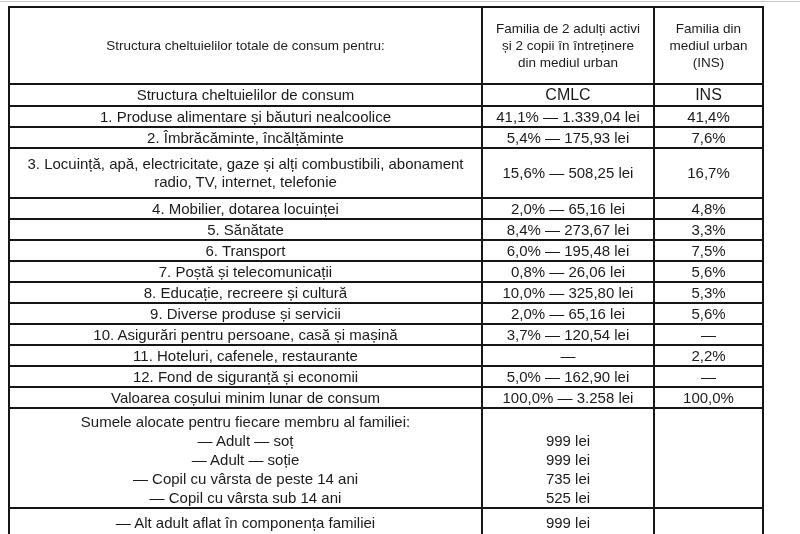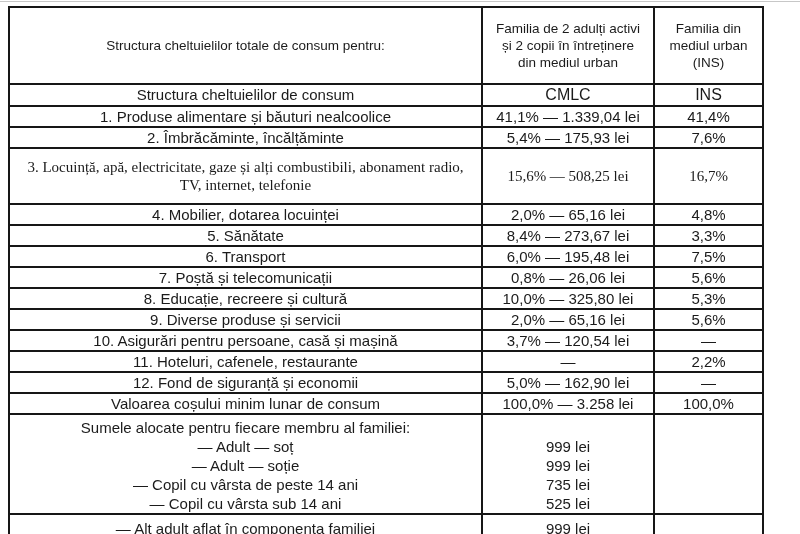--- a/index.html
+++ b/index.html
@@ -49,21 +49,21 @@
     font-size: 13.5px;
     line-height: 17px;
     padding: 12px 6px;
   }
   tr.sub { height: 22px; }
   tr.sub td.big {
     font-size: 16px;
     margin-left: 47px;
   }
   tr.r { height: 21px; margin-top: 8px; }
-  tr.r3 { height: 56px; font-family: Liberation Serif, serif; }
+  tr.r3 { height: 50px; }
   td.label { text-align: center; }
   td.val { text-align: center; }
   tr.alloc-row { height: 95px; }
   tr.alloc-row td { vertical-align: top; padding-top: 3px; }
   .al {
     height: 19px;
     line-height: 19px;
     white-space: nowrap;
   }
   tr.alt { height: 29px; }

